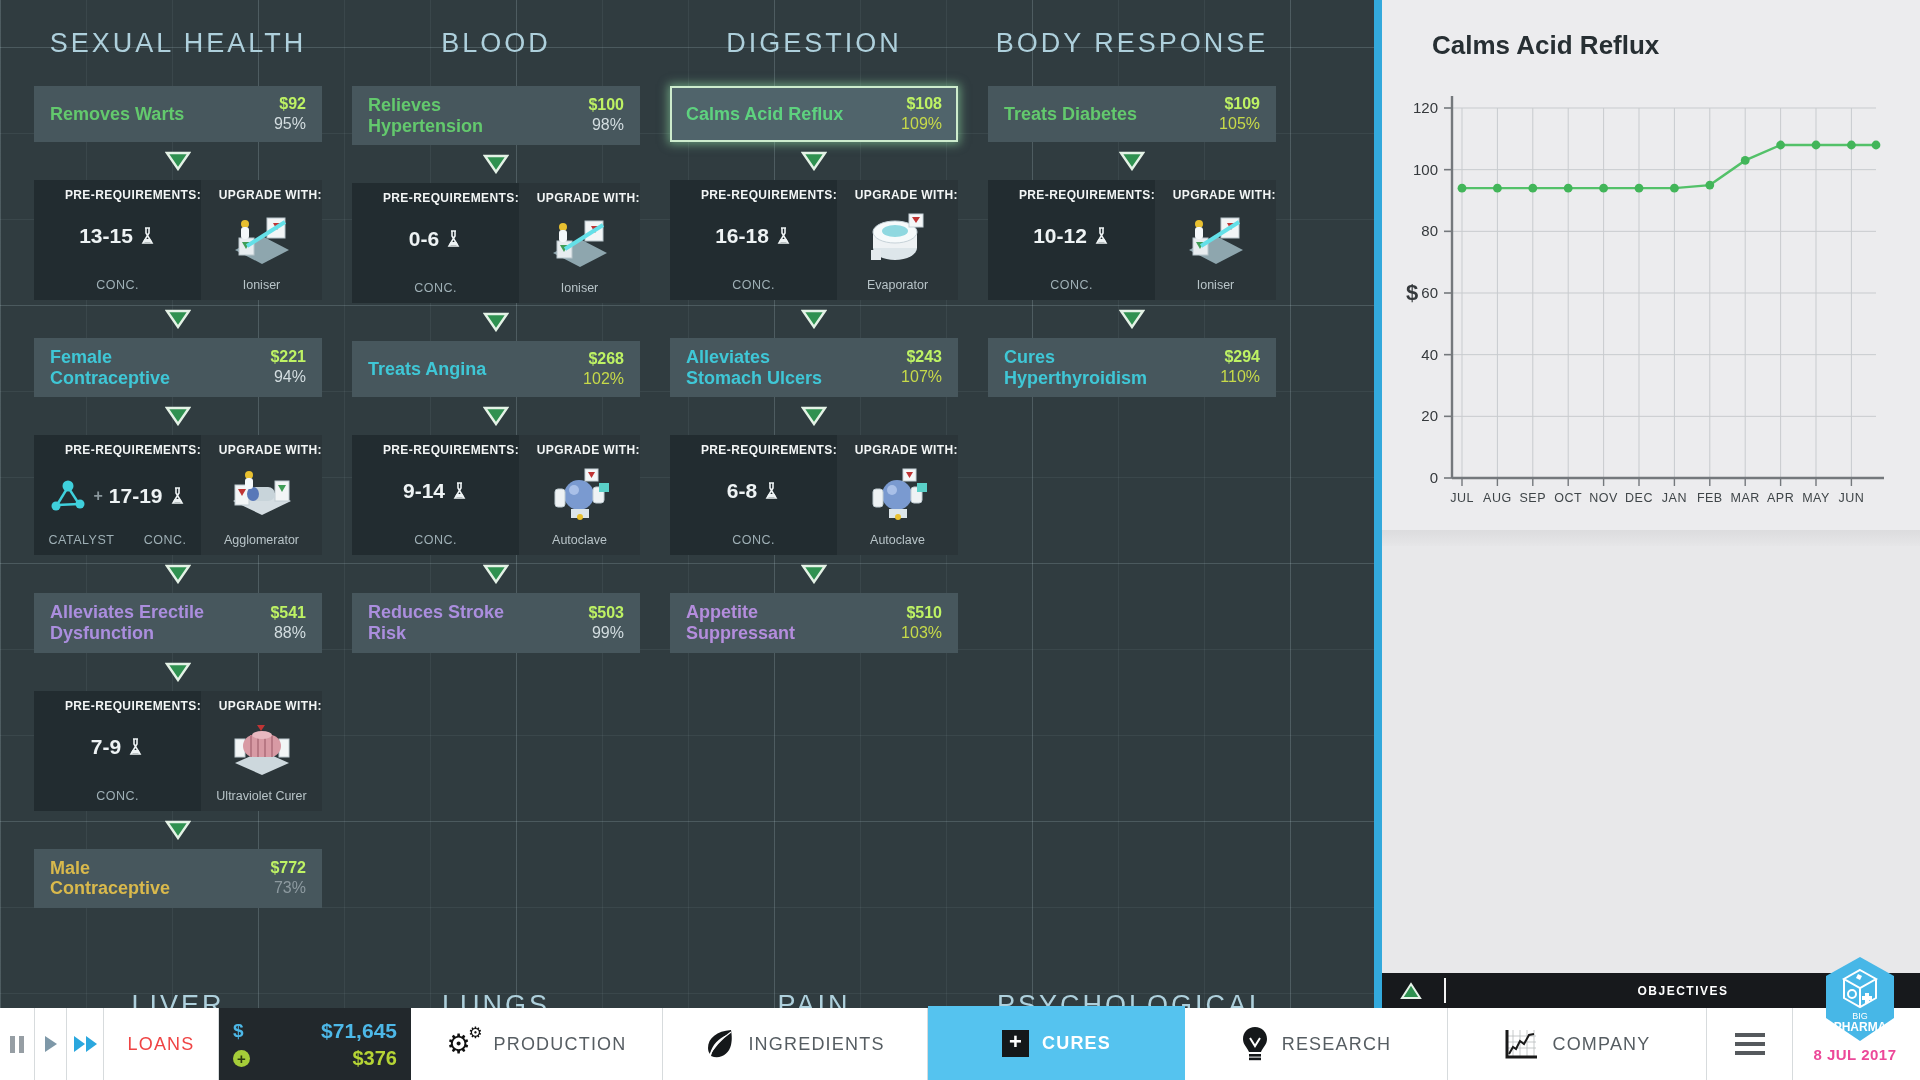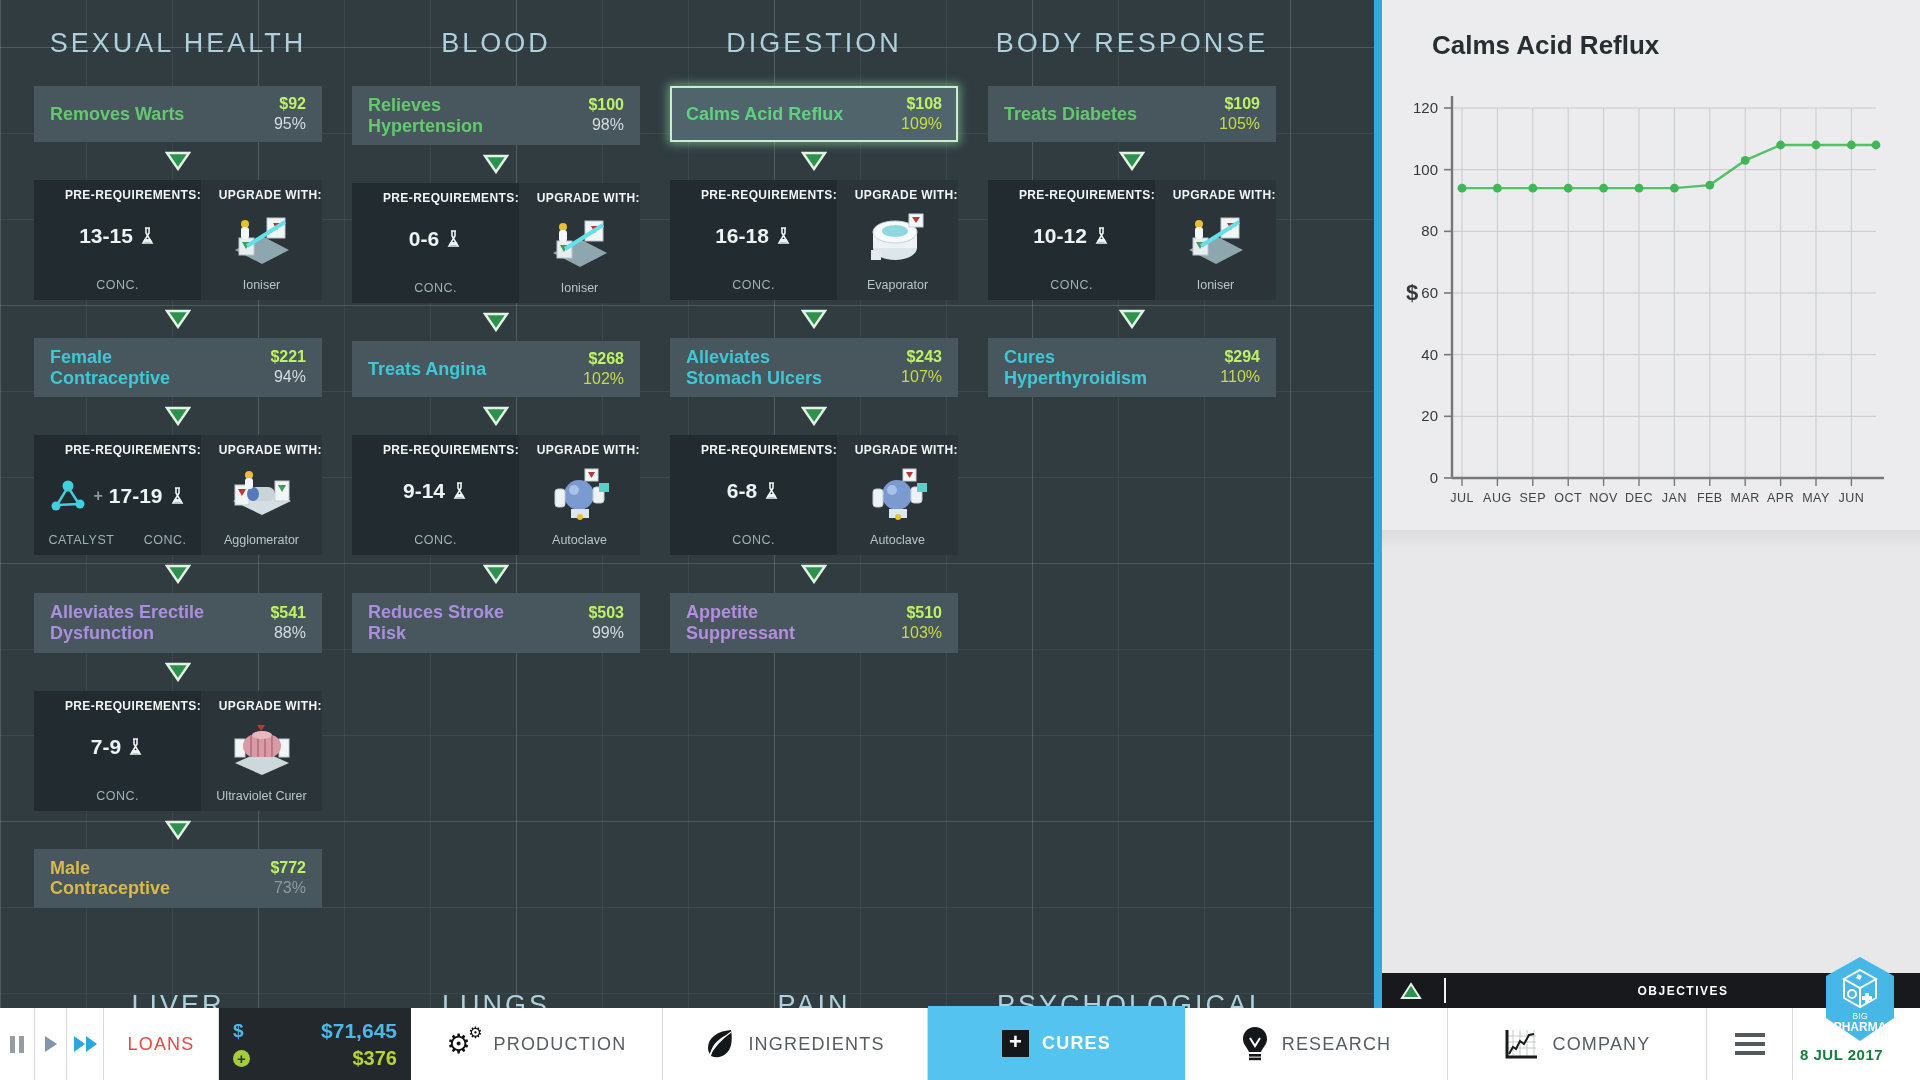--- a/index.html
+++ b/index.html
@@ -101,22 +101,22 @@
     align-items:center; justify-content:center; }
   .plus-badge span { color:#fff; font-size:22px; font-weight:bold; line-height:1; margin-top:-2px; }
   .coin { width:17px; height:17px; border-radius:50%; background:#a5cd39; color:#2c3a10;
     font-size:15px; font-weight:bold; display:flex; align-items:center; justify-content:center; }
   .gears { position:relative; width:34px; height:30px; }
   .gears .g1 { position:absolute; left:0; top:2px; font-size:27px; color:#111; line-height:1; }
   .gears .g2 { position:absolute; right:-2px; top:-4px; font-size:16px; color:#111; line-height:1; }
   .burger { display:flex; flex-direction:column; gap:5px; }
   .burger i { display:block; width:30px; height:4px; background:#55595d; }
   #logo-badge { position:absolute; left:1822px; top:956px; z-index:20; }
-  #logo-date { position:absolute; left:1800px; top:1046px; width:110px; 
-    color:#15803d; font-size:15px; font-weight:bold; letter-spacing:0.5px; z-index:21; }
+  #logo-date { position:absolute; left:1800px; top:1046px; width:110px; text-align:center;
+    color:#ec4899; font-size:15px; font-weight:bold; letter-spacing:0.5px; z-index:21; }
 </style>
 </head>
 <body>
 
 <div id="app">
 
   <div id="board">
     <div id="columns-row">
         <div class="column">
           <div class="col-header">SEXUAL HEALTH</div>

